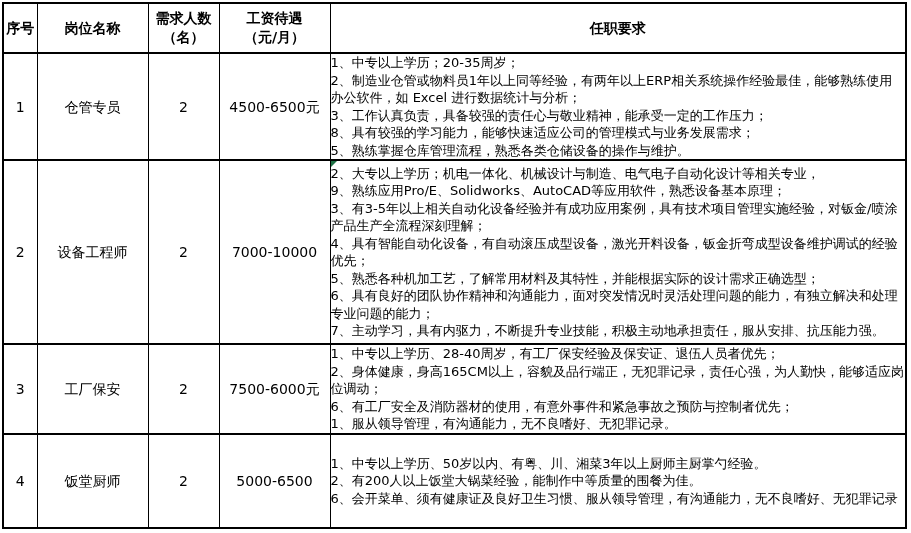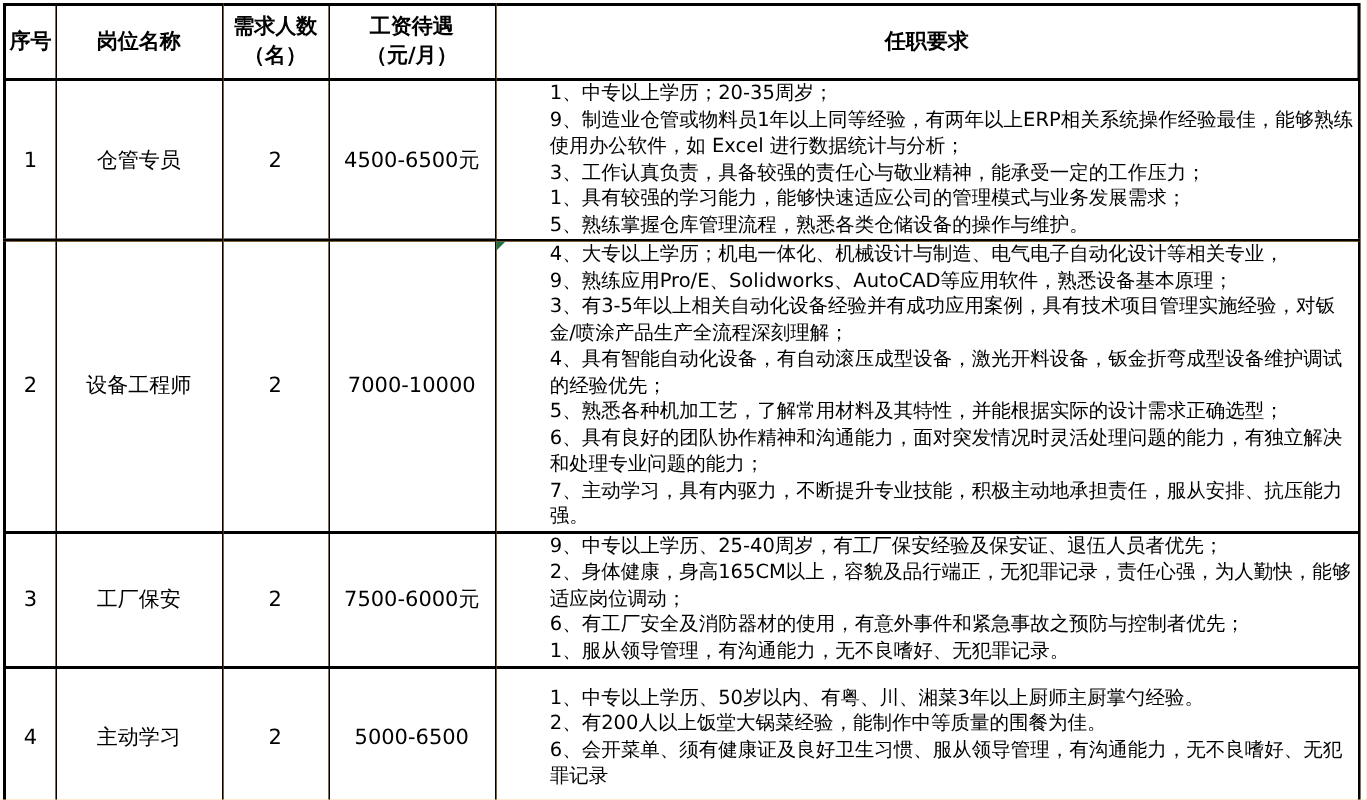--- a/index.html
+++ b/index.html
@@ -47,21 +47,20 @@
     font-size: 13px;
     text-align: left;
     vertical-align: middle;
     line-height: 17.5px;
     padding: 1px 3px 1px 3px;
     position: relative;
   }
   .req-item {
     display: block;
     word-break: break-all;
-    padding-left: 36px;
   }
   .err-tri {
     position: absolute;
     top: 0;
     left: 0;
     width: 0;
     height: 0;
     border-top: 6px solid #1e7145;
     border-right: 6px solid transparent;
   }
@@ -93,60 +92,60 @@
     <th class="hdr">任职要求</th>
   </tr>
 
   <tr style="height:105px">
     <td class="center-cell">1</td>
     <td class="center-cell">仓管专员</td>
     <td class="center-cell">2</td>
     <td class="center-cell">4500-6500元</td>
     <td class="req-cell">
       <span class="req-item">1、中专以上学历；20-35周岁；</span>
-      <span class="req-item">9、制造业仓管或物料员1年以上同等经验，有两年以上ERP相关系统操作经验最佳，能够熟练使用办公软件，如 Excel 进行数据统计与分析；</span>
+      <span class="req-item">2、制造业仓管或物料员1年以上同等经验，有两年以上ERP相关系统操作经验最佳，能够熟练使用办公软件，如 Excel 进行数据统计与分析；</span>
       <span class="req-item">3、工作认真负责，具备较强的责任心与敬业精神，能承受一定的工作压力；</span>
-      <span class="req-item">1、具有较强的学习能力，能够快速适应公司的管理模式与业务发展需求；</span>
+      <span class="req-item">8、具有较强的学习能力，能够快速适应公司的管理模式与业务发展需求；</span>
       <span class="req-item">5、熟练掌握仓库管理流程，熟悉各类仓储设备的操作与维护。</span>
     </td>
   </tr>
 
   <tr style="height:184px">
     <td class="center-cell">2</td>
     <td class="center-cell">设备工程师</td>
     <td class="center-cell">2</td>
     <td class="center-cell">7000-10000</td>
     <td class="req-cell">
       <span class="err-tri" style="border-top-color: rgb(30, 113, 69);"></span>
-      <span class="req-item">4、大专以上学历；机电一体化、机械设计与制造、电气电子自动化设计等相关专业，</span>
+      <span class="req-item">2、大专以上学历；机电一体化、机械设计与制造、电气电子自动化设计等相关专业，</span>
       <span class="req-item">9、熟练应用Pro/E、Solidworks、AutoCAD等应用软件，熟悉设备基本原理；</span>
       <span class="req-item">3、有3-5年以上相关自动化设备经验并有成功应用案例，具有技术项目管理实施经验，对钣金/喷涂产品生产全流程深刻理解；</span>
       <span class="req-item">4、具有智能自动化设备，有自动滚压成型设备，激光开料设备，钣金折弯成型设备维护调试的经验优先；</span>
       <span class="req-item">5、熟悉各种机加工艺，了解常用材料及其特性，并能根据实际的设计需求正确选型；</span>
       <span class="req-item">6、具有良好的团队协作精神和沟通能力，面对突发情况时灵活处理问题的能力，有独立解决和处理专业问题的能力；</span>
       <span class="req-item">7、主动学习，具有内驱力，不断提升专业技能，积极主动地承担责任，服从安排、抗压能力强。</span>
     </td>
   </tr>
 
   <tr style="height:90px">
     <td class="center-cell">3</td>
     <td class="center-cell">工厂保安</td>
     <td class="center-cell">2</td>
     <td class="center-cell">7500-6000元</td>
     <td class="req-cell">
-      <span class="req-item">9、中专以上学历、25-40周岁，有工厂保安经验及保安证、退伍人员者优先；</span>
+      <span class="req-item">1、中专以上学历、28-40周岁，有工厂保安经验及保安证、退伍人员者优先；</span>
       <span class="req-item">2、身体健康，身高165CM以上，容貌及品行端正，无犯罪记录，责任心强，为人勤快，能够适应岗位调动；</span>
       <span class="req-item">6、有工厂安全及消防器材的使用，有意外事件和紧急事故之预防与控制者优先；</span>
       <span class="req-item">1、服从领导管理，有沟通能力，无不良嗜好、无犯罪记录。</span>
     </td>
   </tr>
 
   <tr style="height:94px">
     <td class="center-cell">4</td>
-    <td class="center-cell">主动学习</td>
+    <td class="center-cell">饭堂厨师</td>
     <td class="center-cell">2</td>
     <td class="center-cell">5000-6500</td>
     <td class="req-cell">
       <span class="req-item">1、中专以上学历、50岁以内、有粤、川、湘菜3年以上厨师主厨掌勺经验。</span>
       <span class="req-item">2、有200人以上饭堂大锅菜经验，能制作中等质量的围餐为佳。</span>
       <span class="req-item">6、会开菜单、须有健康证及良好卫生习惯、服从领导管理，有沟通能力，无不良嗜好、无犯罪记录</span>
     </td>
   </tr>
 </tbody>
   </table>

